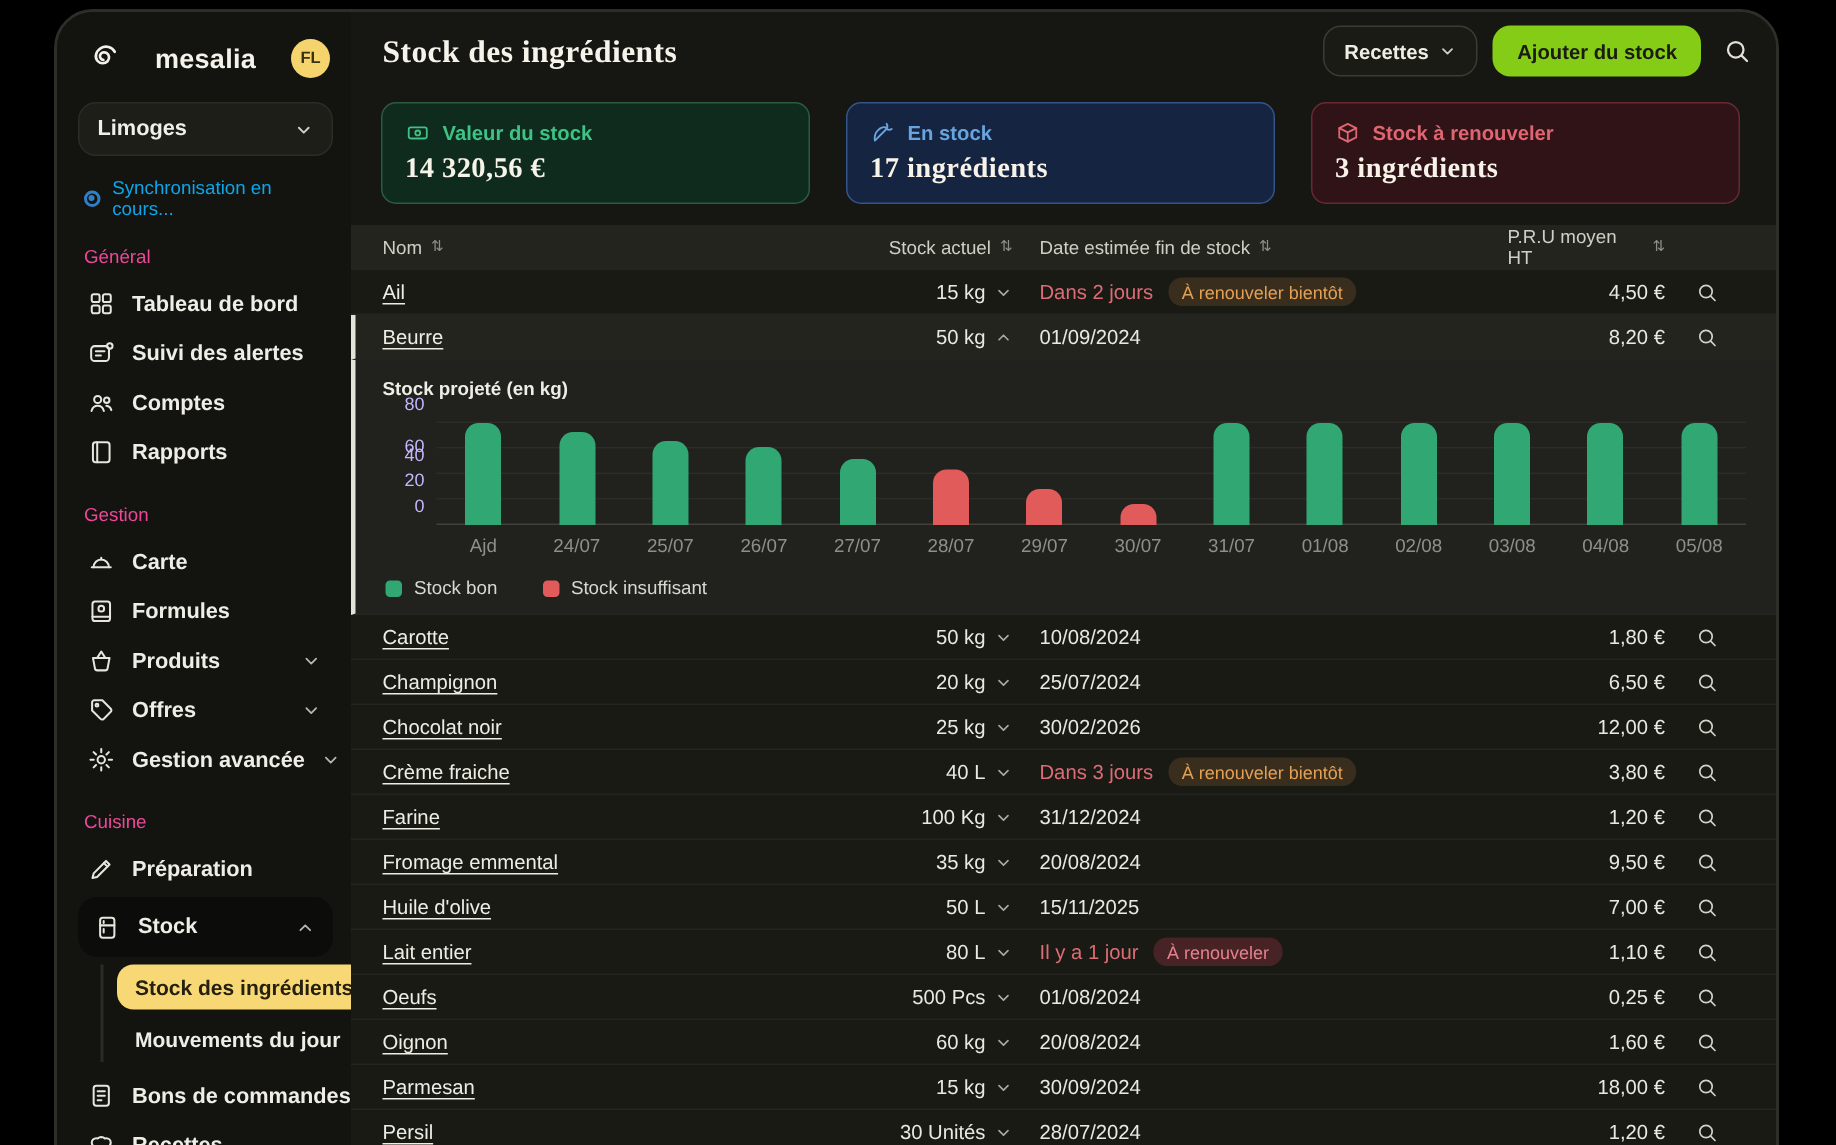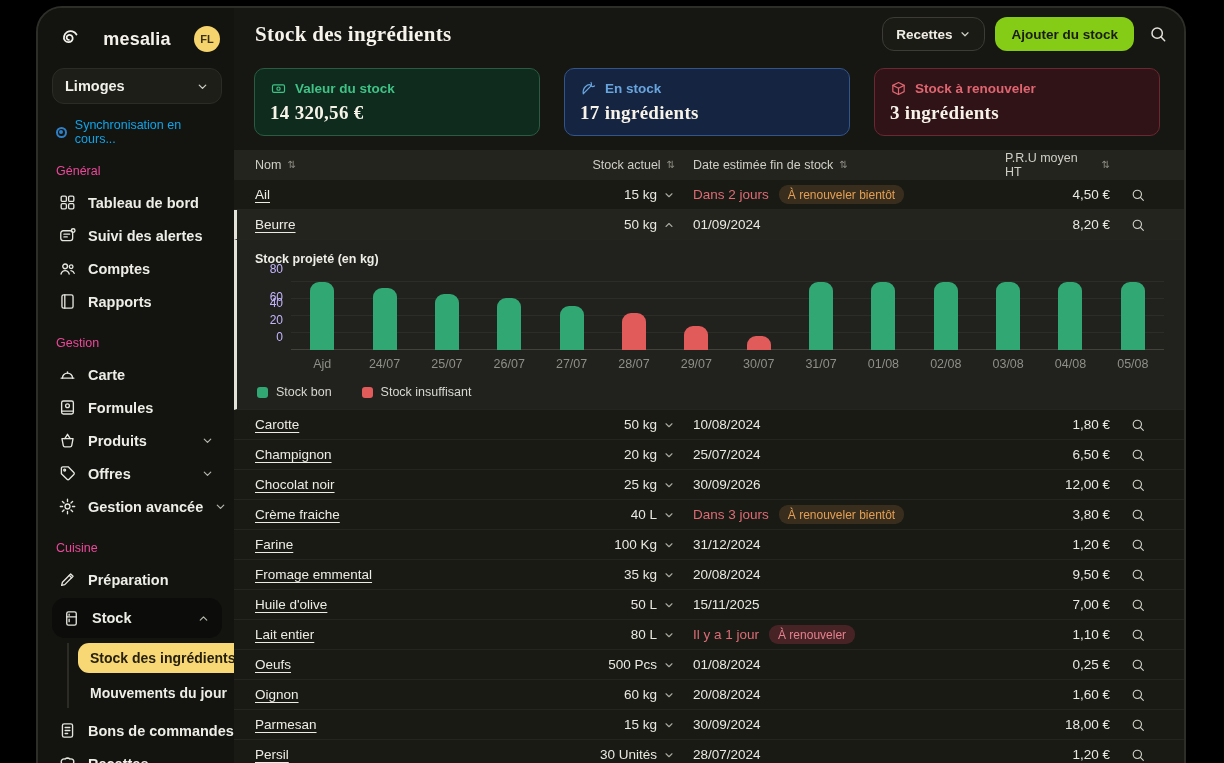--- a/index.html
+++ b/index.html
@@ -517,21 +517,21 @@
           </div>
           <div class="trow row-grid">
             <div class="cell name"><span class="name-link">Chocolat noir</span></div>
      <div class="cell stock">
        <span>25 kg</span>
        <svg class="ic chev" viewBox="0 0 24 24" fill="none" stroke="currentColor" stroke-width="2.2" stroke-linecap="round" stroke-linejoin="round">
                 <path d="M6 9.5l6 6 6-6"></path>
               </svg>
      </div>
      <div class="cell date">
-       <span class="">30/09/2026</span>
+       <span class="">30/02/2026</span>
 
      </div>
      <div class="cell price">12,00 €</div>
      <div class="cell action">
               <span class="row-search">
        <svg viewBox="0 0 24 24" fill="none" stroke="currentColor" stroke-width="1.7" stroke-linecap="round">
                   <circle cx="11" cy="11" r="6.2"></circle>
                   <path d="M15.7 15.7L20 20"></path>
                 </svg>
      </span>

